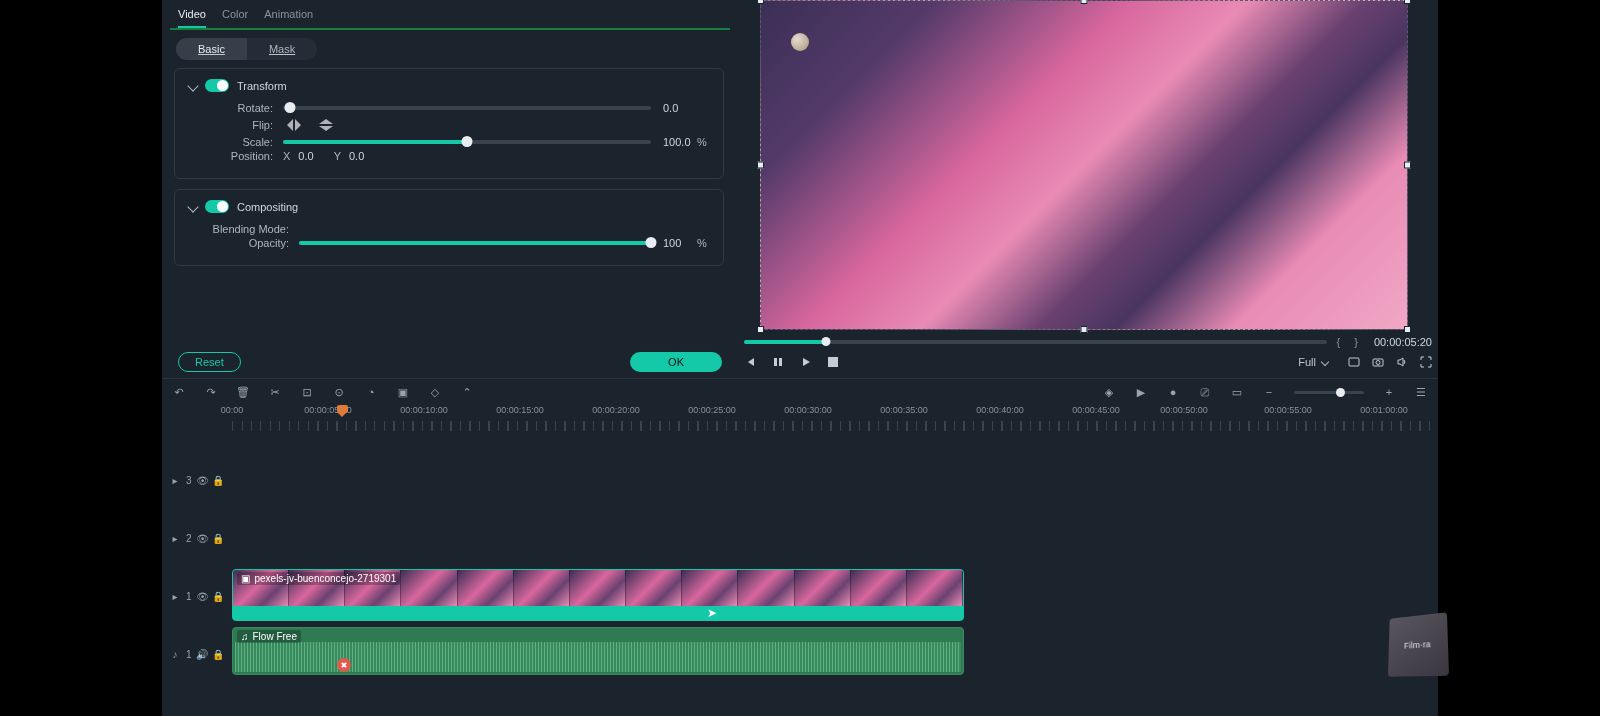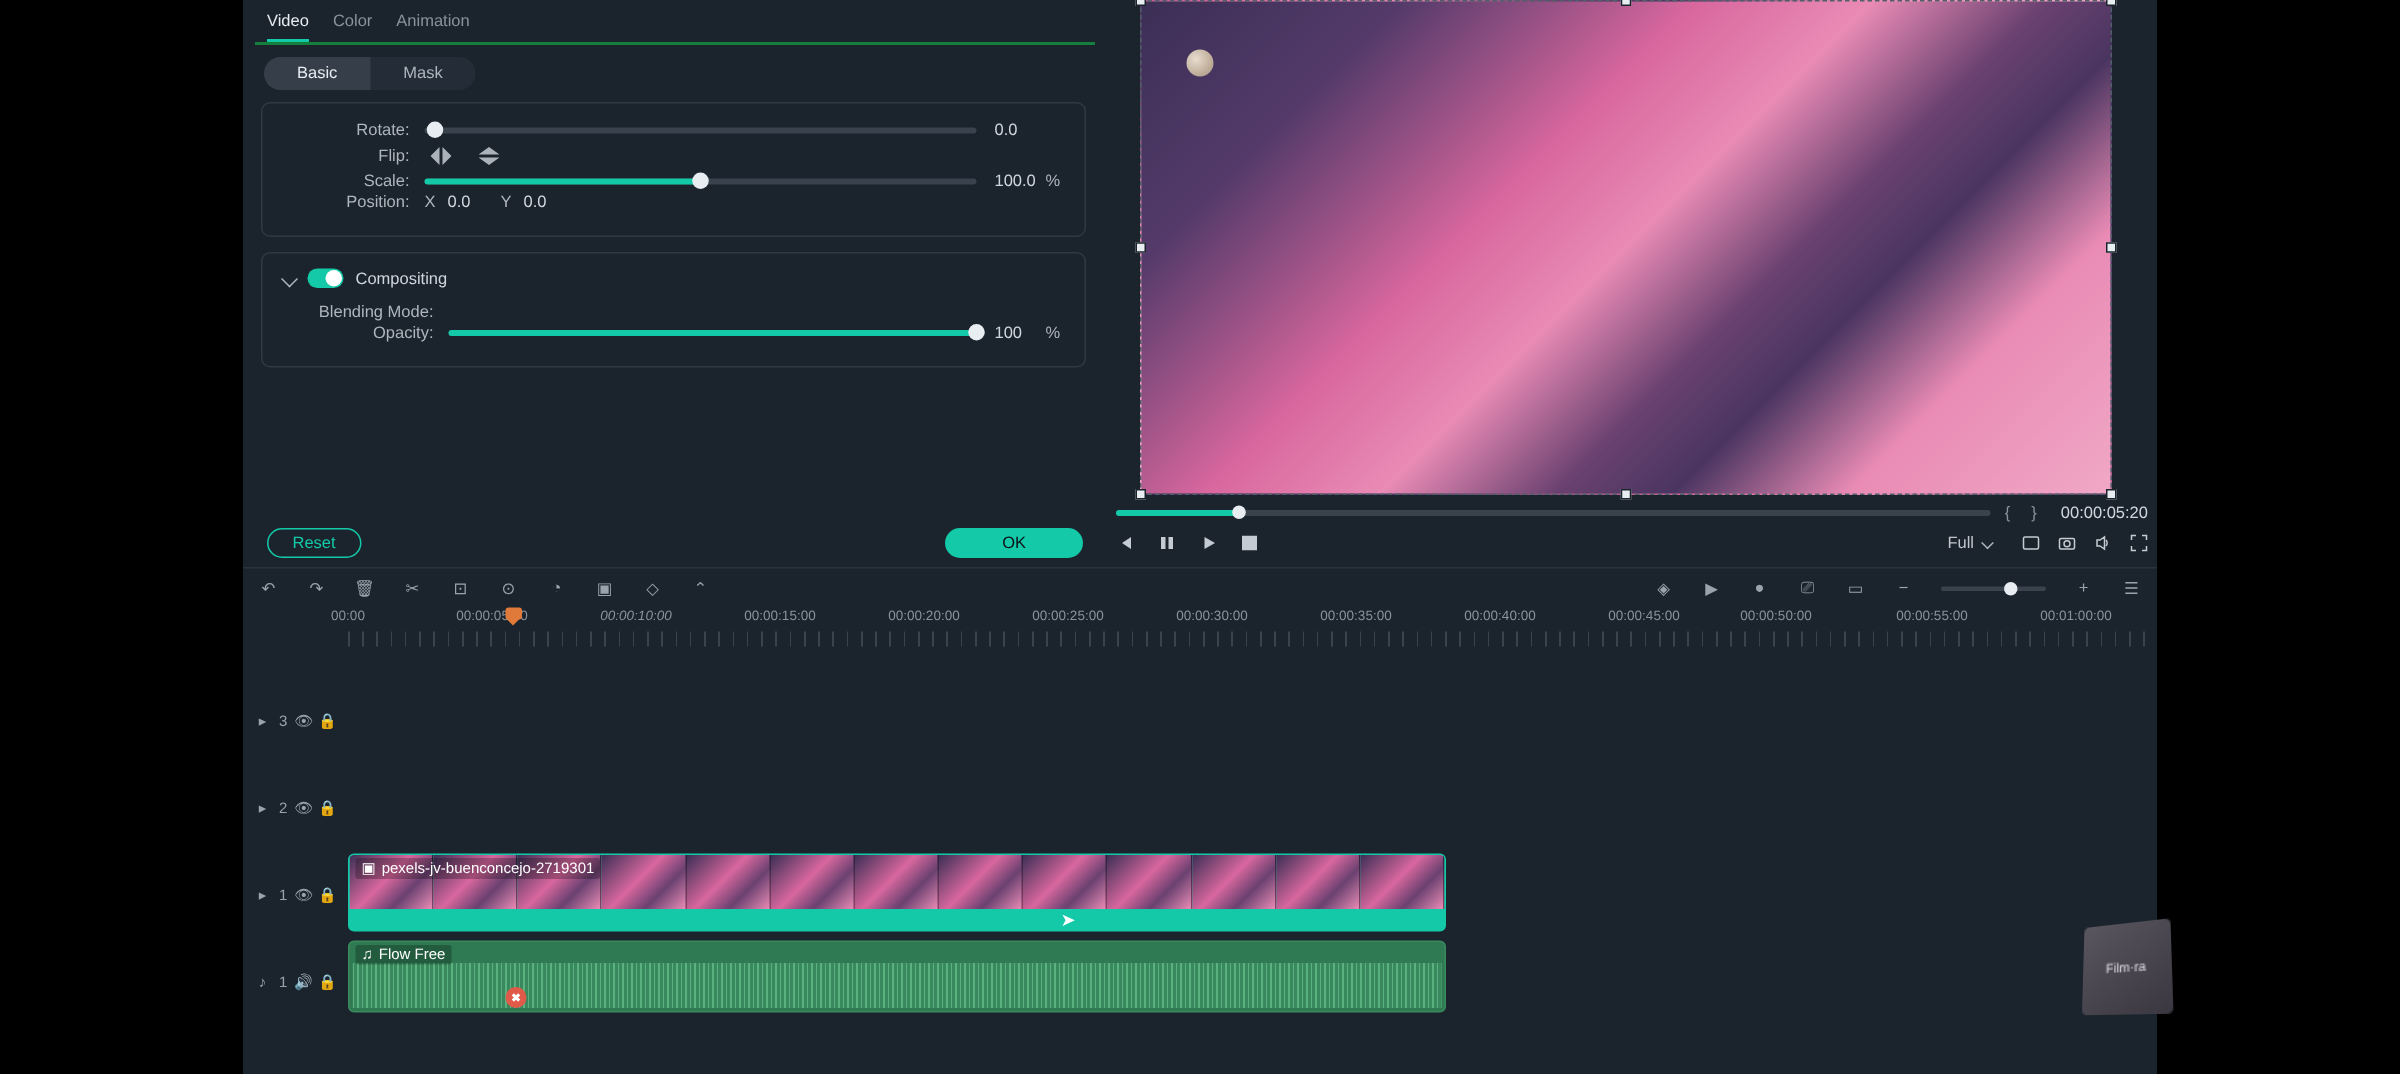--- a/index.html
+++ b/index.html
@@ -10,21 +10,21 @@
 .top-row { display: flex; height: 378px; }
 .inspector { width: 576px; padding: 0 8px; }
 .preview-area { flex: 1; position: relative; }
 
 
 .tabs { display: flex; gap: 16px; padding: 6px 8px 0; border-bottom: 2px solid #15803d; }
 .tab { padding: 2px 0 6px; color: #8a929b; cursor: pointer; }
 .tab.active { color: #e8edf2; border-bottom: 2px solid #14c9a8; }
 
 
-.subtabs { display: inline-flex; margin: 8px 0 8px 6px; background: #242d37; border-radius: 14px; overflow: hidden; }
+.subtabs { display: inline-flex; margin: 8px 0 8px 6px; background: #242d37; border-radius: 14px; overflow: hidden; text-decoration: underline; }
 .subtab { padding: 5px 22px; cursor: pointer; color: #aeb5bd; }
 .subtab.active { background: #353e49; color: #e8edf2; }
 
 
 .insp-body { height: 280px; overflow-y: auto; padding-right: 6px; }
 .insp-body::-webkit-scrollbar { width: 6px; }
 .insp-body::-webkit-scrollbar-thumb { background: #3a434d; border-radius: 3px; }
 
 .panel { border: 1px solid #2f3943; border-radius: 6px; margin: 0 0 10px 4px; padding: 10px 14px 14px; }
 .panel-header { display: flex; align-items: center; gap: 8px; margin-bottom: 10px; }
@@ -135,20 +135,25 @@
         <div class="tab">Animation</div>
       </div>
       <div class="subtabs">
         <div class="subtab active">Basic</div>
         <div class="subtab">Mask</div>
       </div>
 
       <div class="insp-body">
 
         <div class="panel">
+          <div class="panel-header">
+            <div class="chev"></div>
+            <div class="toggle"></div>
+            <div class="panel-title">Transform</div>
+          </div>
           <div class="row">
             <div class="row-label">Rotate:</div>
             <div class="slider">
               <div class="slider-thumb" style="left:2%"></div>
             </div>
             <div class="val">0.0</div>
             <div class="unit"></div>
           </div>
           <div class="row">
             <div class="row-label">Flip:</div>
@@ -312,21 +317,21 @@
     <div class="tl-tool">+</div>
     <div class="tl-tool">☰</div>
   </div>
 
   <div class="timeline">
 
     <div class="ruler">
       <div class="ruler-bg"></div>
     <div class="ruler-tick" style="left: 0px;">00:00</div>
         <div class="ruler-tick" style="left: 96px;">00:00:05:00</div>
-        <div class="ruler-tick" style="left: 192px; font-style: italic;">00:00:10:00</div>
+        <div class="ruler-tick" style="left: 192px;">00:00:10:00</div>
         <div class="ruler-tick" style="left: 288px;">00:00:15:00</div>
         <div class="ruler-tick" style="left: 384px;">00:00:20:00</div>
         <div class="ruler-tick" style="left: 480px;">00:00:25:00</div>
         <div class="ruler-tick" style="left: 576px;">00:00:30:00</div>
         <div class="ruler-tick" style="left: 672px;">00:00:35:00</div>
         <div class="ruler-tick" style="left: 768px;">00:00:40:00</div>
         <div class="ruler-tick" style="left: 864px;">00:00:45:00</div>
         <div class="ruler-tick" style="left: 952px;">00:00:50:00</div>
         <div class="ruler-tick" style="left: 1056px;">00:00:55:00</div>
         <div class="ruler-tick" style="left: 1152px;">00:01:00:00</div>

